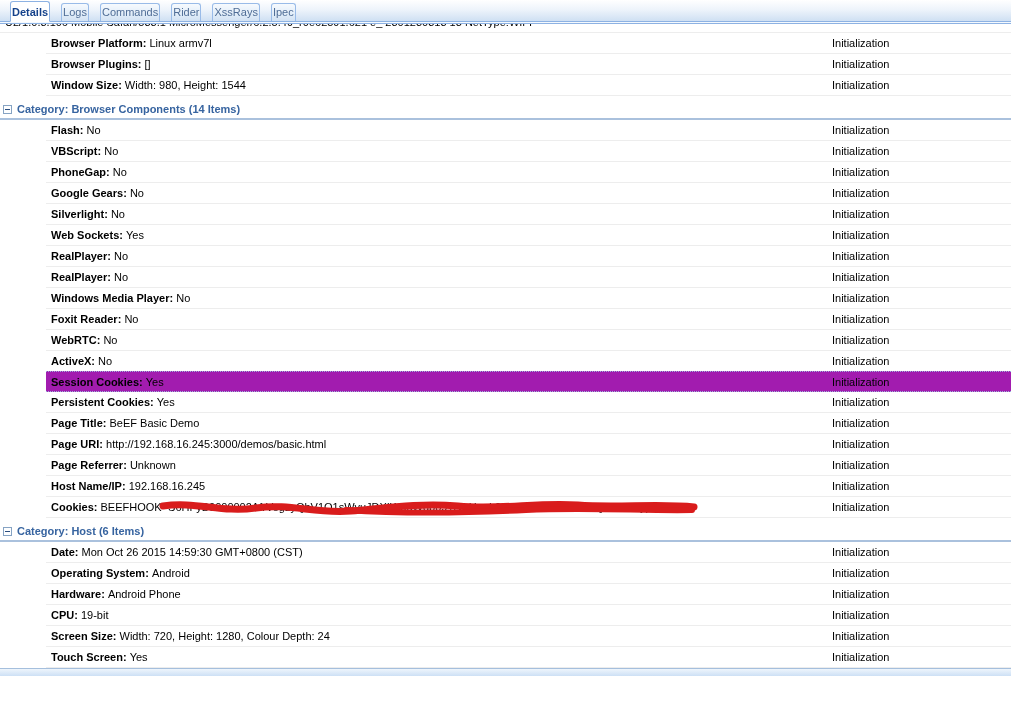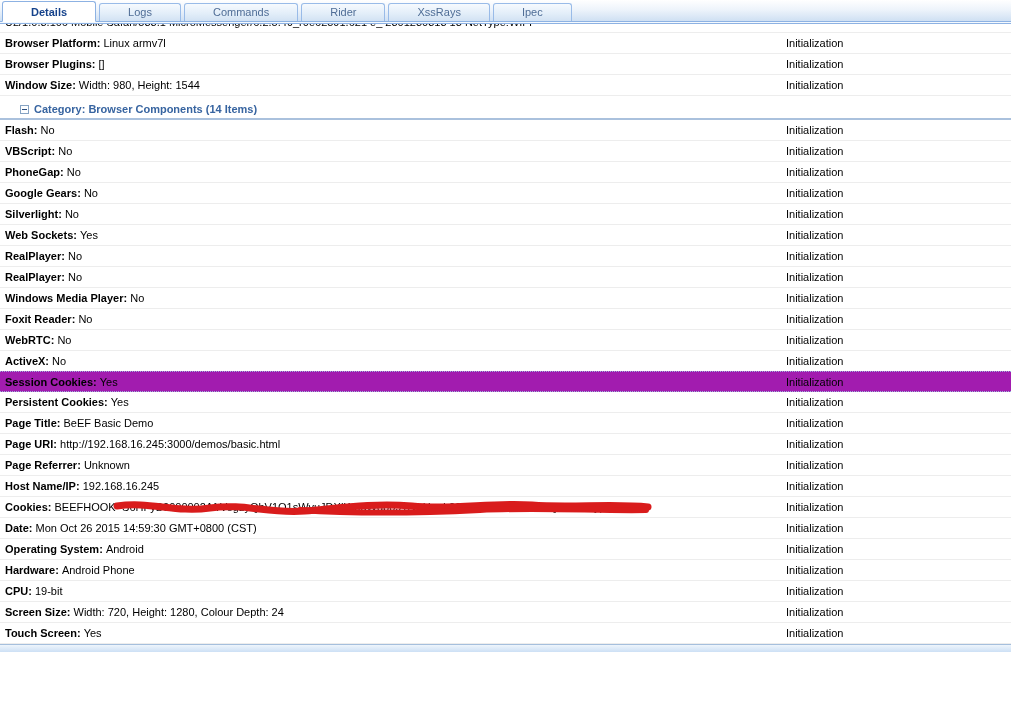--- a/index.html
+++ b/index.html
@@ -26,28 +26,29 @@
     background: #f4f9fe;
     border-top: 1px solid #8db2e3;
     border-bottom: 1px solid #8db2e3;
     position: relative;
     z-index: 1;
   }
   .tab {
     position: relative;
     height: 18px;
     line-height: 17px;
-    padding: 0 28px;
+    padding: 0 1px;
     border: 1px solid #99bbe8;
     border-bottom: none;
     border-radius: 3px 3px 0 0;
     background: linear-gradient(to bottom, #f6fafe 0%, #e3eef9 55%, #d2e2f3 100%);
     color: #4f6d96;
     cursor: pointer;
     white-space: nowrap;
+    margin-left: 8px;
   }
   .tab.active {
     height: 21px;
     line-height: 20px;
     margin-bottom: -1px;
     z-index: 2;
     background: #ffffff;
     border: 1px solid #8db2e3;
     border-bottom: 1px solid #ffffff;
     font-weight: bold;
@@ -72,20 +73,21 @@
   }
 
   .row {
     position: relative;
     height: 21px;
     line-height: 20px;
     padding-left: 5px;
     border-bottom: 1px solid #ededed;
     white-space: nowrap;
     cursor: default;
+    margin-left: 46px;
   }
   .row .lbl { font-weight: bold; }
   .row .lbl::after { content: ": "; font-weight: bold; }
   .row .status {
     position: absolute;
     left: 786px;
     top: 0;
     line-height: 20px;
     font-weight: normal;
   }
@@ -93,21 +95,21 @@
     background: #a21caf;
     border-top: 1px dotted #9eb5dc;
     border-bottom: 1px dotted #9eb5dc;
     margin-top: -1px;
   }
 
   .group-header {
     margin-top: 4px;
     height: 20px;
     line-height: 19px;
-    padding-left: 20px;
+    padding-left: 3px;
     border-bottom: 2px solid #aac1dd;
     color: #3764a0;
     font-weight: bold;
     cursor: pointer;
     white-space: nowrap;
   }
   .collapse-box {
     display: inline-block;
     width: 9px;
     height: 9px;
@@ -174,20 +176,21 @@
     <div class="row selected"><span class="lbl">Session Cookies</span><span class="val">Yes</span><span class="status">Initialization</span></div>
     <div class="row"><span class="lbl">Persistent Cookies</span><span class="val">Yes</span><span class="status">Initialization</span></div>
     <div class="row"><span class="lbl">Page Title</span><span class="val">BeEF Basic Demo</span><span class="status">Initialization</span></div>
     <div class="row"><span class="lbl">Page URI</span><span class="val">http://192.168.16.245:3000/demos/basic.html</span><span class="status">Initialization</span></div>
     <div class="row"><span class="lbl">Page Referrer</span><span class="val">Unknown</span><span class="status">Initialization</span></div>
     <div class="row"><span class="lbl">Host Name/IP</span><span class="val">192.168.16.245</span><span class="status">Initialization</span></div>
     <div class="row"><span class="lbl">Cookies</span><span class="val">BEEFHOOK=S6HFyB0000002AfrVogzyQbV1Q1sWyuJDXIW3dWqp091ryqHqoL020213S62boRCnMQ0X1MwypVqZr</span><span class="status">Initialization</span><svg class="redaction" width="700" height="21" viewBox="0 0 700 21">
         <path d="M117,9 C150,4 175,16 210,11 C245,6 268,17 305,14 C340,11 372,6 412,9 C455,13 492,5 532,8 C570,11 615,6 648,10" fill="none" stroke="#d91c1c" stroke-width="7" stroke-linecap="round"></path>
         <path d="M300,13 C360,17 420,16 480,13 C540,10 600,14 646,13" fill="none" stroke="#d91c1c" stroke-width="6" stroke-linecap="round"></path>
       </svg></div>
+    <div class="group-header"><span class="collapse-box"></span><span>Category: Host (6 Items)</span></div>
     <div class="row"><span class="lbl">Date</span><span class="val">Mon Oct 26 2015 14:59:30 GMT+0800 (CST)</span><span class="status">Initialization</span></div>
     <div class="row"><span class="lbl">Operating System</span><span class="val">Android</span><span class="status">Initialization</span></div>
     <div class="row"><span class="lbl">Hardware</span><span class="val">Android Phone</span><span class="status">Initialization</span></div>
     <div class="row"><span class="lbl">CPU</span><span class="val">19-bit</span><span class="status">Initialization</span></div>
     <div class="row"><span class="lbl">Screen Size</span><span class="val">Width: 720, Height: 1280, Colour Depth: 24</span><span class="status">Initialization</span></div>
     <div class="row"><span class="lbl">Touch Screen</span><span class="val">Yes</span><span class="status">Initialization</span></div>
   </div>
 
 <div class="footer-strip"></div>
 

